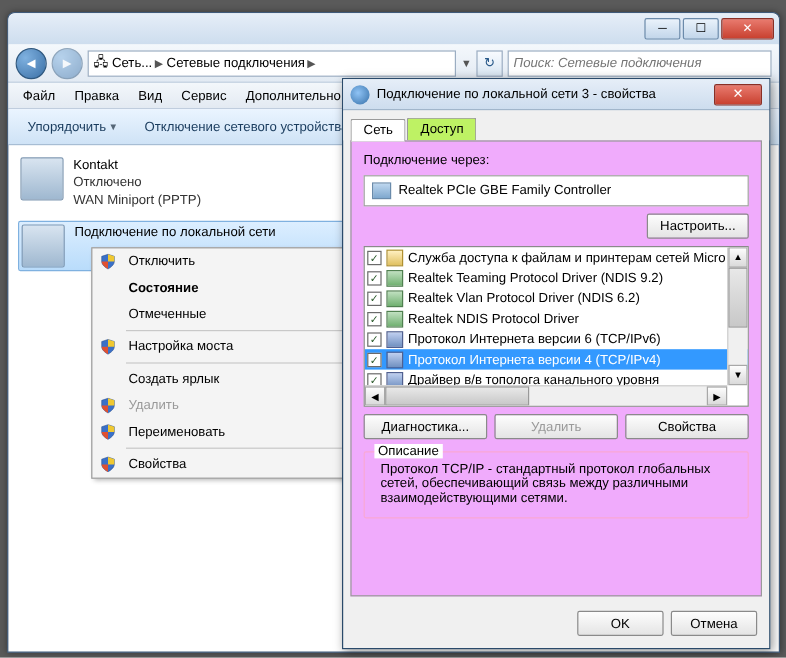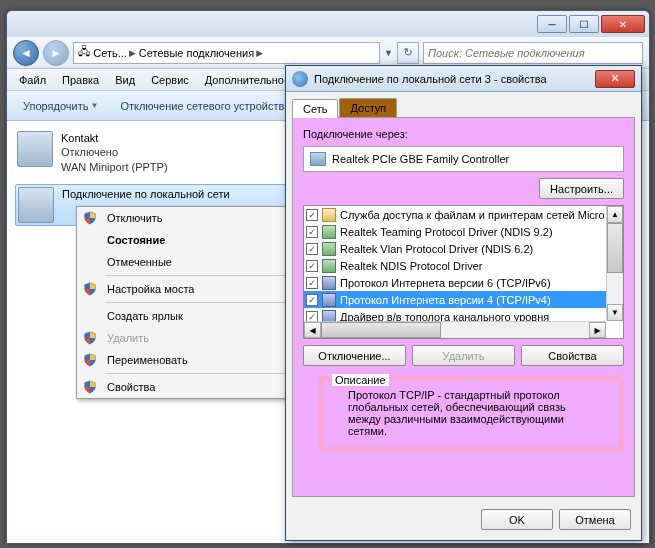--- a/index.html
+++ b/index.html
@@ -41,21 +41,21 @@
 .ctx-shield { position: absolute; left: 6px; width: 14px; height: 14px; }
 .ctx-shield svg { width: 100%; height: 100%; }
 
 
 .props { position: absolute; top: 65px; left: 285px; width: 357px; height: 476px; background: #f0f0f0; border: 1px solid #2a4a6a; box-shadow: 2px 2px 8px rgba(0,0,0,.4); font-size: 11px; display: flex; flex-direction: column; }
 .props-title { height: 26px; background: linear-gradient(to bottom,#e6eef8,#cdddee); display: flex; align-items: center; padding: 0 6px; gap: 6px; border-bottom: 1px solid #8fa8c2; }
 .props-title-icon { width: 16px; height: 16px; background: radial-gradient(circle at 40% 40%,#8fc3f5,#3670a8); border-radius: 50%; flex-shrink: 0; }
 .props-title-text { flex: 1; }
 .props-close { width: 40px; height: 18px; background: linear-gradient(to bottom,#e97b6f,#c8402f); color: #fff; border: 1px solid #8a2f25; border-radius: 2px; display: flex; align-items: center; justify-content: center; font-size: 11px; cursor: pointer; }
 .tabstrip { display: flex; padding: 6px 6px 0; gap: 1px; background: #f0f0f0; }
-.tab { padding: 3px 10px; background: #a16207; border: 1px solid #9a9a9a; border-bottom: none; border-radius: 2px 2px 0 0; cursor: pointer; }
+.tab { padding: 3px 10px; background: #bef264; border: 1px solid #9a9a9a; border-bottom: none; border-radius: 2px 2px 0 0; cursor: pointer; }
 .tab.active { background: #fff; position: relative; top: 1px; }
 .tab-panel { flex: 1; margin: 0 6px 6px; background: #f0abfc; border: 1px solid #9a9a9a; padding: 10px; display: flex; flex-direction: column; gap: 6px; }
 .label { font-size: 11px; }
 .adapter-box { height: 26px; border: 1px solid #a0a0a0; background: #fff; display: flex; align-items: center; padding: 0 6px; gap: 6px; }
 .adapter-ico { width: 16px; height: 14px; background: linear-gradient(to bottom,#bed7ef,#7fa8ce); border: 1px solid #6a8bab; }
 .cfg-row { display: flex; justify-content: flex-end; }
 .btn { padding: 2px 10px; min-width: 80px; height: 21px; background: linear-gradient(to bottom,#fdfdfd,#e4e4e4); border: 1px solid #8a8a8a; border-radius: 2px; cursor: pointer; font-size: 11px; }
 .btn.disabled { color: #9a9a9a; }
 .comp-list { border: 1px solid #8a8a8a; background: #fff; height: 134px; overflow: hidden; position: relative; }
 .comp-row { display: flex; align-items: center; height: 17px; padding: 0 2px; gap: 4px; white-space: nowrap; }
@@ -66,21 +66,21 @@
 .comp-ico.drv { background: linear-gradient(to bottom,#c0e0c0,#70b070); border: 1px solid #508050; }
 .comp-ico.proto { background: linear-gradient(to bottom,#c0d0f0,#7090c0); border: 1px solid #506090; }
 .scrollbar-v { position: absolute; right: 0; top: 0; bottom: 17px; width: 17px; background: #f0f0f0; border-left: 1px solid #ccc; }
 .scroll-arrow { height: 17px; background: linear-gradient(to bottom,#fdfdfd,#dadada); border: 1px solid #a8a8a8; font-size: 8px; display: flex; align-items: center; justify-content: center; cursor: pointer; }
 .scroll-thumb { height: 50px; background: linear-gradient(to bottom,#e8e8e8,#c8c8c8); border: 1px solid #999; margin: 0; cursor: pointer; }
 .scrollbar-h { position: absolute; left: 0; right: 17px; bottom: 0; height: 17px; background: #f0f0f0; border-top: 1px solid #ccc; display: flex; }
 .scrollbar-h .scroll-arrow { width: 17px; height: 100%; }
 .scrollbar-h .scroll-thumb { flex: 0 0 120px; height: 100%; }
 .btn-row3 { display: flex; justify-content: space-between; gap: 6px; }
 .btn-row3 .btn { flex: 1; }
-.desc-group { border: 5px solid #f9a8d4; border-radius: 2px; padding: 8px 24px 10px; position: relative; margin-top: 4px; margin-left: 16px; }
+.desc-group { border: 1px solid #f9a8d4; border-radius: 2px; padding: 8px 13px 10px; position: relative; margin-top: 4px; }
 .desc-group-title { position: absolute; top: -7px; left: 8px; background: #fff; padding: 0 3px; }
 .dlg-btns { display: flex; justify-content: flex-end; gap: 6px; padding: 6px 10px 10px; align-items: center; }
 .dlg-btns .btn { min-width: 72px; }
 </style>
 </head>
 <body>
 
 <div class="explorer-window">
   <div class="titlebar">
     <div class="winbtns">
@@ -257,21 +257,21 @@
         <div class="scroll-arrow" style="position:absolute;bottom:0;left:0;right:0">▼</div>
       </div>
         <div class="scrollbar-h">
         <div class="scroll-arrow">◀</div>
         <div class="scroll-thumb"></div>
         <div style="flex:1"></div>
         <div class="scroll-arrow">▶</div>
       </div>
       </div>
     <div class="btn-row3">
-      <button class="btn">Отключение...</button>
+      <button class="btn">Диагностика...</button>
       <button class="btn disabled">Удалить</button>
       <button class="btn">Свойства</button>
     </div>
     <div class="desc-group">
       <div class="desc-group-title">Описание</div>
       <div>Протокол TCP/IP - стандартный протокол глобальных сетей, обеспечивающий связь между различными взаимодействующими сетями.</div>
     </div>
   </div>
   <div class="dlg-btns">
     <button class="btn">OK</button>

